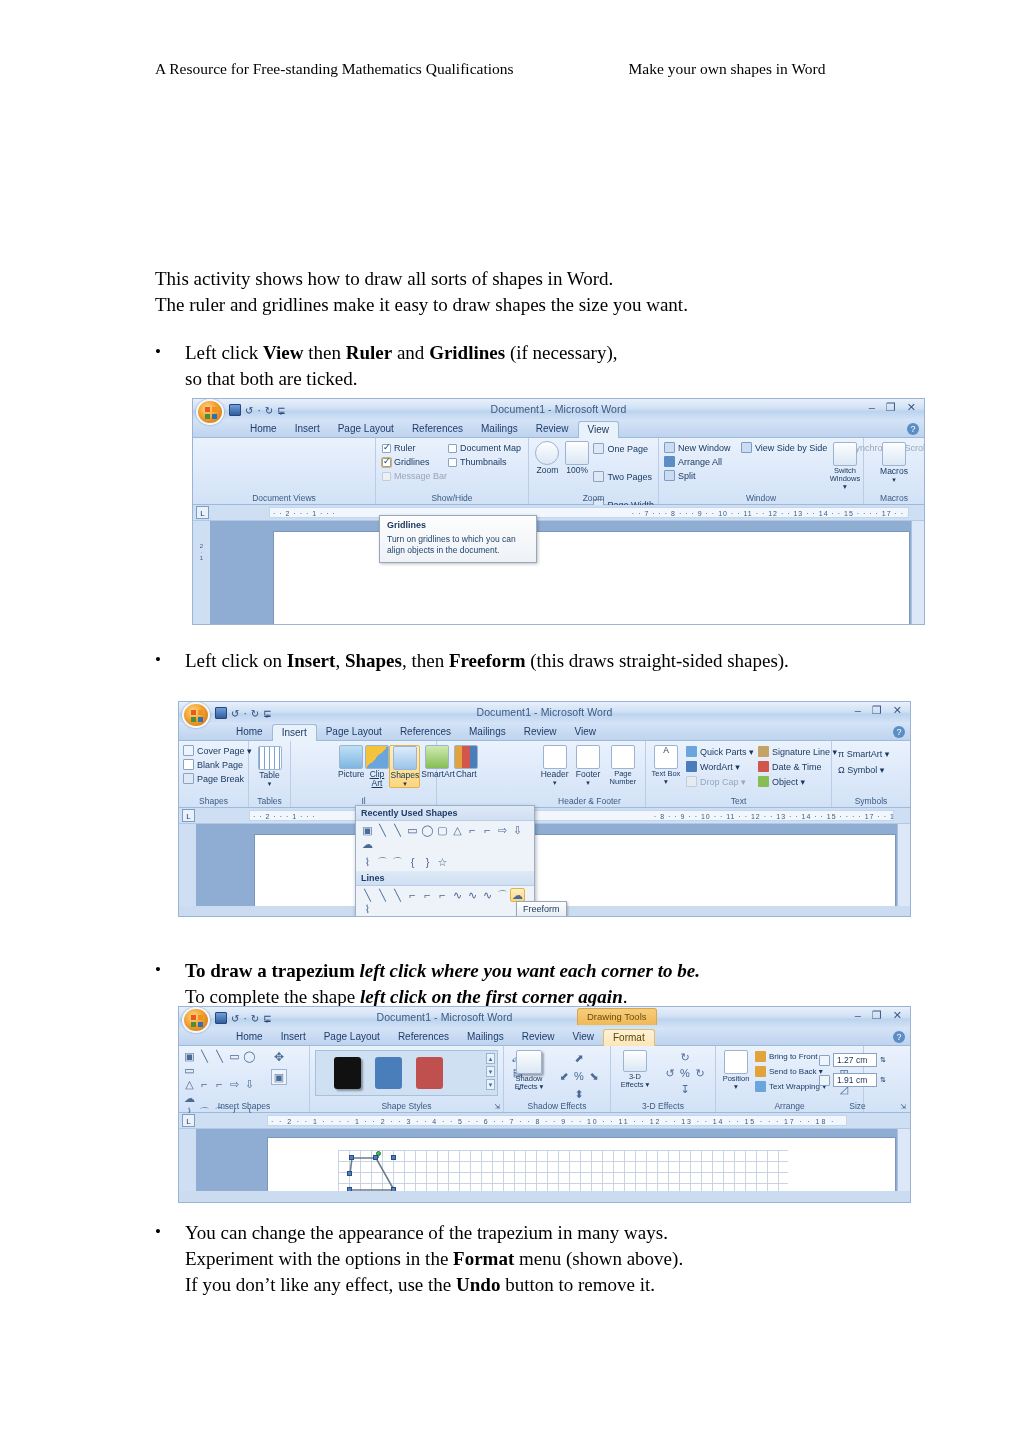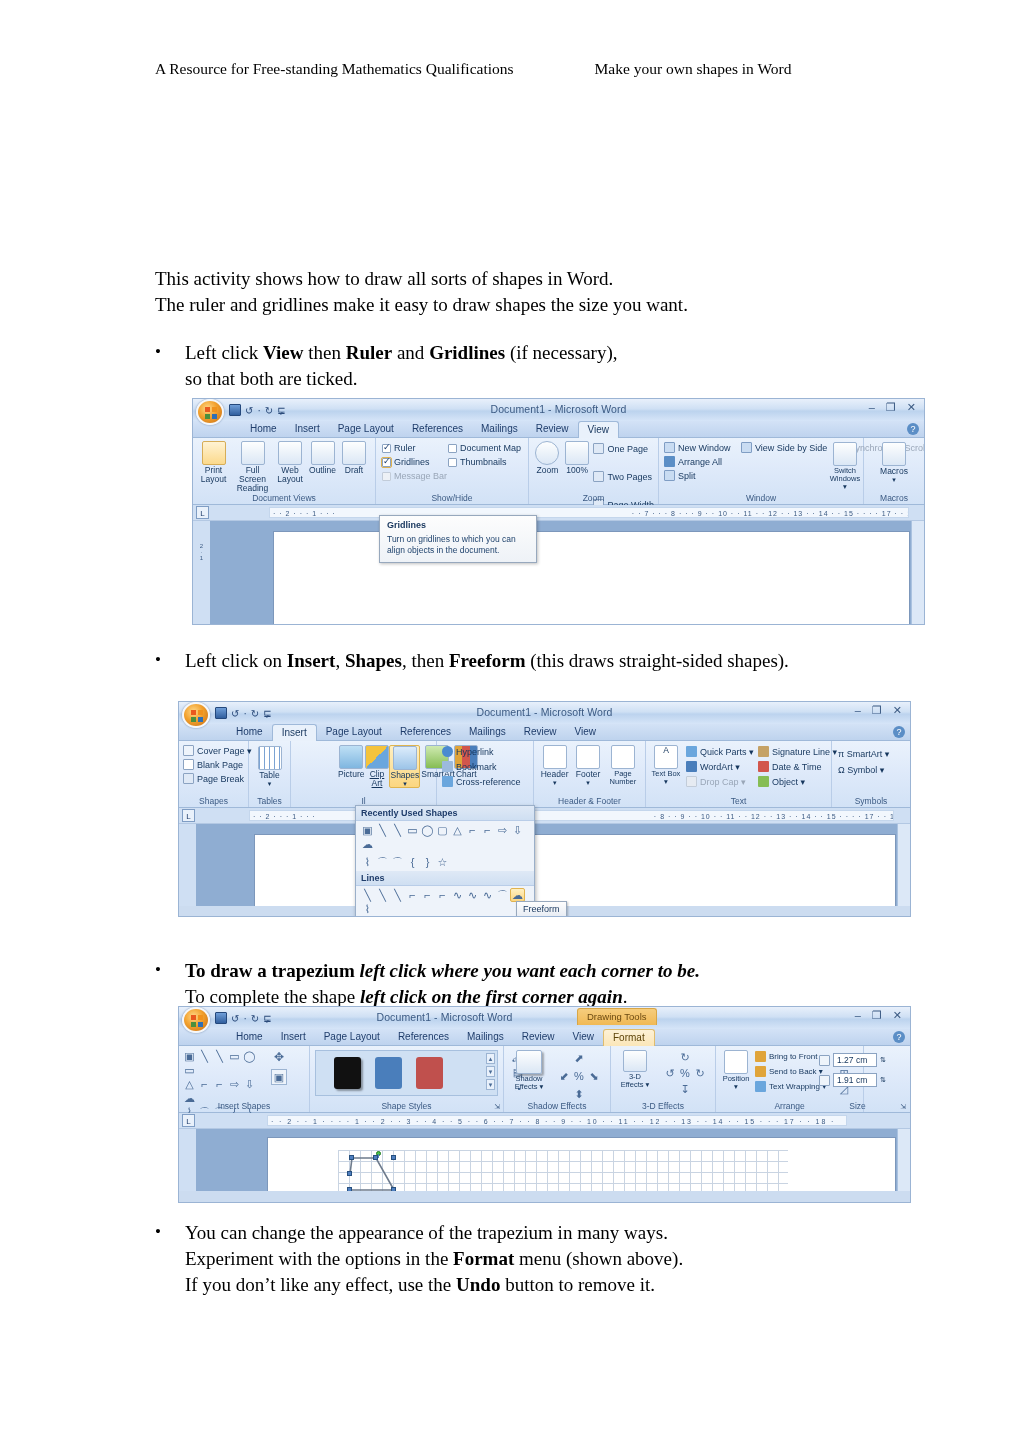--- a/index.html
+++ b/index.html
@@ -13,21 +13,21 @@
     position:relative;
     overflow:hidden;
   }
 
   
   .page { position:relative; width:1020px; height:1443px; }
 
   .hdr { position:absolute; left:155px; top:60px; width:730px;
          font-size:15.5px; display:flex; }
   .hdr-left { white-space:nowrap; }
-  .hdr-right { margin-left:81px; white-space:nowrap; }
+  .hdr-right { margin-left:115px; white-space:nowrap; }
 
   .intro { position:absolute; left:155px; top:266px; font-size:19px; line-height:1.38; }
   .intro div { white-space:nowrap; }
 
   .bullet { position:absolute; display:flex; font-size:19px; line-height:1.38; }
   .bullet .dot { width:30px; flex:0 0 30px; text-align:left; font-size:17px; line-height:1.45;}
   .bullet .btext div { white-space:nowrap; }
   b { font-weight:bold; }
   i { font-style:italic; }
   .bi { font-weight:bold; font-style:italic; }
@@ -199,42 +199,20 @@
         <div class="tab">Mailings</div>
         <div class="tab">Review</div>
         <div class="tab active">View</div>
       </div>
       <div class="helpq">?</div>
     </div>
 
     <div class="ribbon" style="height:67px;">
 
       <div class="grp" style="left:0;width:183px;">
-        <div style="display:flex; gap:2px; padding:3px 4px 0 4px;">
-          <div class="big" style="width:33px;">
-            <div class="bigico" style="background:linear-gradient(#fff3d3,#fbd98c);border-color:#d6ad58;"></div>
-            <div>Print Layout</div>
-          </div>
-          <div class="big" style="width:41px;">
-            <div class="bigico"></div>
-            <div>Full Screen Reading</div>
-          </div>
-          <div class="big" style="width:30px;">
-            <div class="bigico"></div>
-            <div>Web Layout</div>
-          </div>
-          <div class="big" style="width:31px;">
-            <div class="bigico"></div>
-            <div>Outline</div>
-          </div>
-          <div class="big" style="width:28px;">
-            <div class="bigico"></div>
-            <div>Draft</div>
-          </div>
-        </div>
         <div class="grplabel">Document Views</div>
       </div>
 
       <div class="grp" style="left:183px;width:153px;">
         <div style="position:absolute;left:6px;top:5px;display:flex;flex-direction:column;gap:4px;">
           <div class="cmd">
               <span class="chk on"></span>
               <span>Ruler</span>
             </div>
           <div class="cmd">
@@ -445,37 +423,20 @@
             <div>SmartArt</div>
           </div>
           <div class="big" style="width:25px;">
             <div class="bigico" style="background:linear-gradient(to right,#e0a43a 33%,#d2564c 33% 66%,#4a7ebb 66%);"></div>
             <div>Chart</div>
           </div>
         </div>
         <div class="grplabel">Il</div>
       </div>
 
-      <div class="grp" style="left:258px;width:97px;">
-        <div style="position:absolute;left:5px;top:5px;display:flex;flex-direction:column;gap:4px;">
-          <div class="cmd">
-              <span class="cico" style="background:#4a8ad0;border-radius:50%;"></span>
-              <span>Hyperlink</span>
-            </div>
-          <div class="cmd">
-              <span class="cico" style="background:#9cbadd;"></span>
-              <span>Bookmark</span>
-            </div>
-          <div class="cmd">
-              <span class="cico" style="background:#6aa6dd;"></span>
-              <span>Cross-reference</span>
-            </div>
-        </div>
-        <div class="grplabel"></div>
-      </div>
 
       <div class="grp" style="left:355px;width:112px;">
         <div style="display:flex;gap:3px;padding:4px 5px 0 5px;">
           <div class="big" style="width:33px;">
             <div class="bigico" style="background:#fff;"></div>
             <div>Header</div>
               <div style="font-size:7px;">▾</div>
           </div>
           <div class="big" style="width:31px;">
             <div class="bigico" style="background:#fff;"></div>

